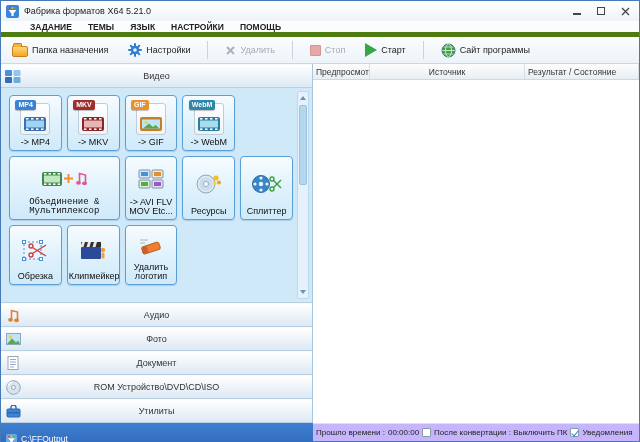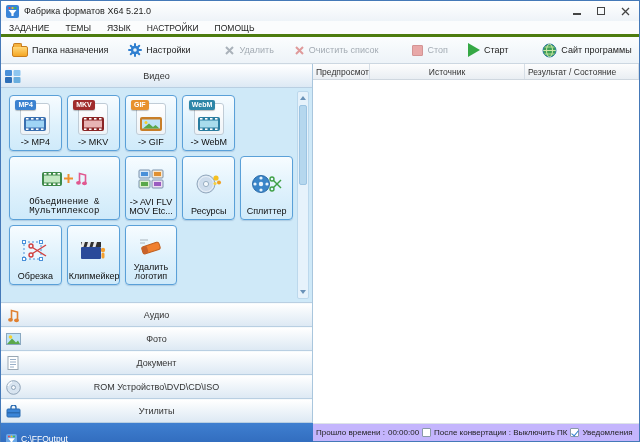--- a/index.html
+++ b/index.html
@@ -11,22 +11,22 @@
   
   .titlebar { height:20px; flex:0 0 20px; display:flex; align-items:center; padding:0 2px 0 5px;
               background:linear-gradient(#ffffff,#eef3f8); font-size:9px; color:#222; }
   .titlebar .app-ic { margin-right:5px; display:flex; }
   .win-controls { margin-left:auto; display:flex; height:100%; }
   .winbtn { width:24px; display:flex; align-items:center; justify-content:center; cursor:pointer; }
   .min-glyph { width:8px; height:2px; background:#444; margin-top:6px; }
   .max-glyph { width:8px; height:8px; border:1px solid #444; }
 
   
-  .menubar { height:16px; flex:0 0 16px; display:flex; align-items:center; padding:0 0;
-             background:#fbfcfd; border-bottom:3px solid #4d7c0f; font-size:8.5px; color:#222; }
+  .menubar { height:16px; flex:0 0 16px; display:flex; align-items:center; padding:0 21px;
+             background:#fbfcfd; border-bottom:5px solid #4d7c0f; font-size:8.5px; color:#222;font-weight:bold; }
   .menu-item { padding:1px 8px; cursor:pointer; }
 
   
   .toolbar { height:27px; flex:0 0 27px; display:flex; align-items:center; padding:0 5px; gap:8px;
              background:linear-gradient(#fbfdfe,#edf3f8); border-bottom:1px solid #ccd7e1; font-size:9px; color:#222; }
   .tbtn { display:flex; align-items:center; gap:4px; padding:3px 6px; border-radius:3px; cursor:pointer; white-space:nowrap; }
   .tbtn.disabled { color:#a3abb3; cursor:default; }
   .tsep { width:1px; height:18px; background:#c9d4de; margin:0 3px; }
 
   .folder-icon { width:16px; height:11px; background:linear-gradient(#ffd879,#f5a623); border:1px solid #c87d1e;
@@ -147,26 +147,20 @@
         <circle cx="7" cy="7" r="1.8" fill="#eaf4fc"></circle>
       </svg>
       <span>Настройки</span>
     </span>
     <span class="tsep"></span>
     <span class="tbtn disabled">
       <svg width="11" height="11" viewBox="0 0 11 11">
           <path d="M2 2 L9 9 M9 2 L2 9" stroke="#aab2ba" stroke-width="2"></path>
         </svg>
       <span>Удалить</span>
-    </span>
-    <span class="tbtn disabled">
-      <svg width="11" height="11" viewBox="0 0 11 11">
-          <path d="M2 2 L9 9 M9 2 L2 9" stroke="#df9a9a" stroke-width="2"></path>
-        </svg>
-      <span>Очистить список</span>
     </span>
     <span class="tsep"></span>
     <span class="tbtn disabled">
       <span class="stop-sq"></span>
       <span>Стоп</span>
     </span>
     <span class="tbtn">
       <span class="start-tri"></span>
       <span>Старт</span>
     </span>

